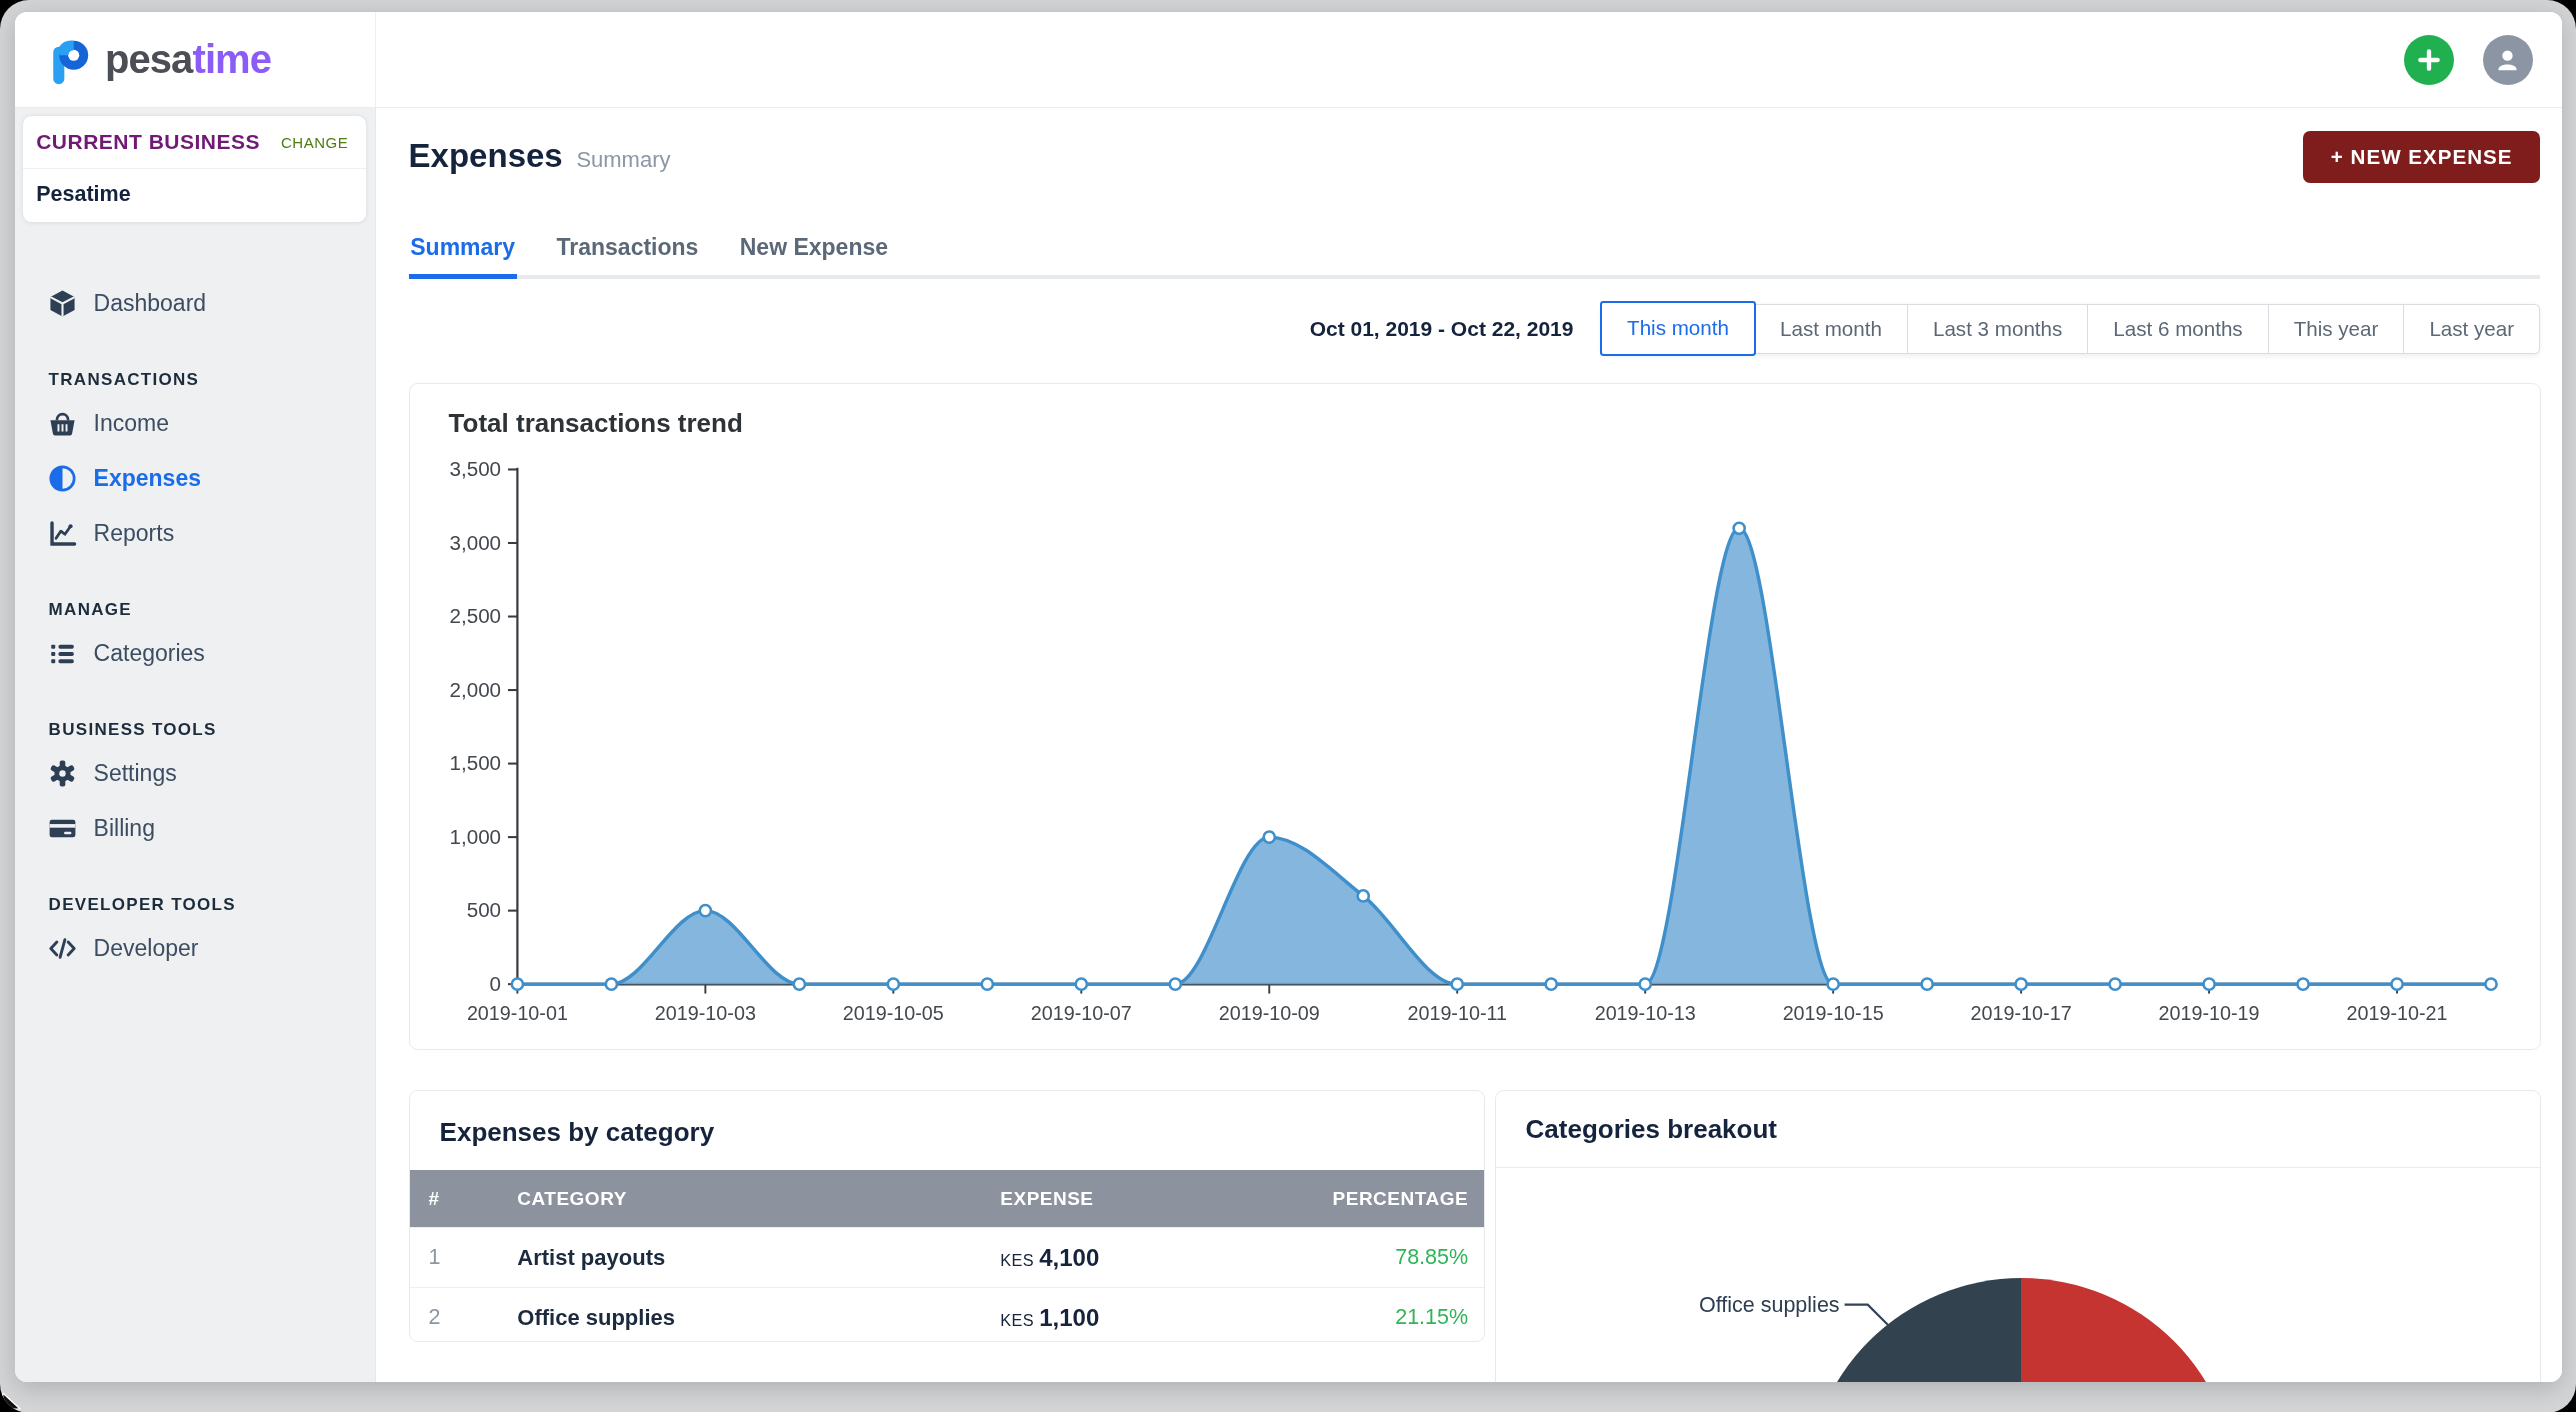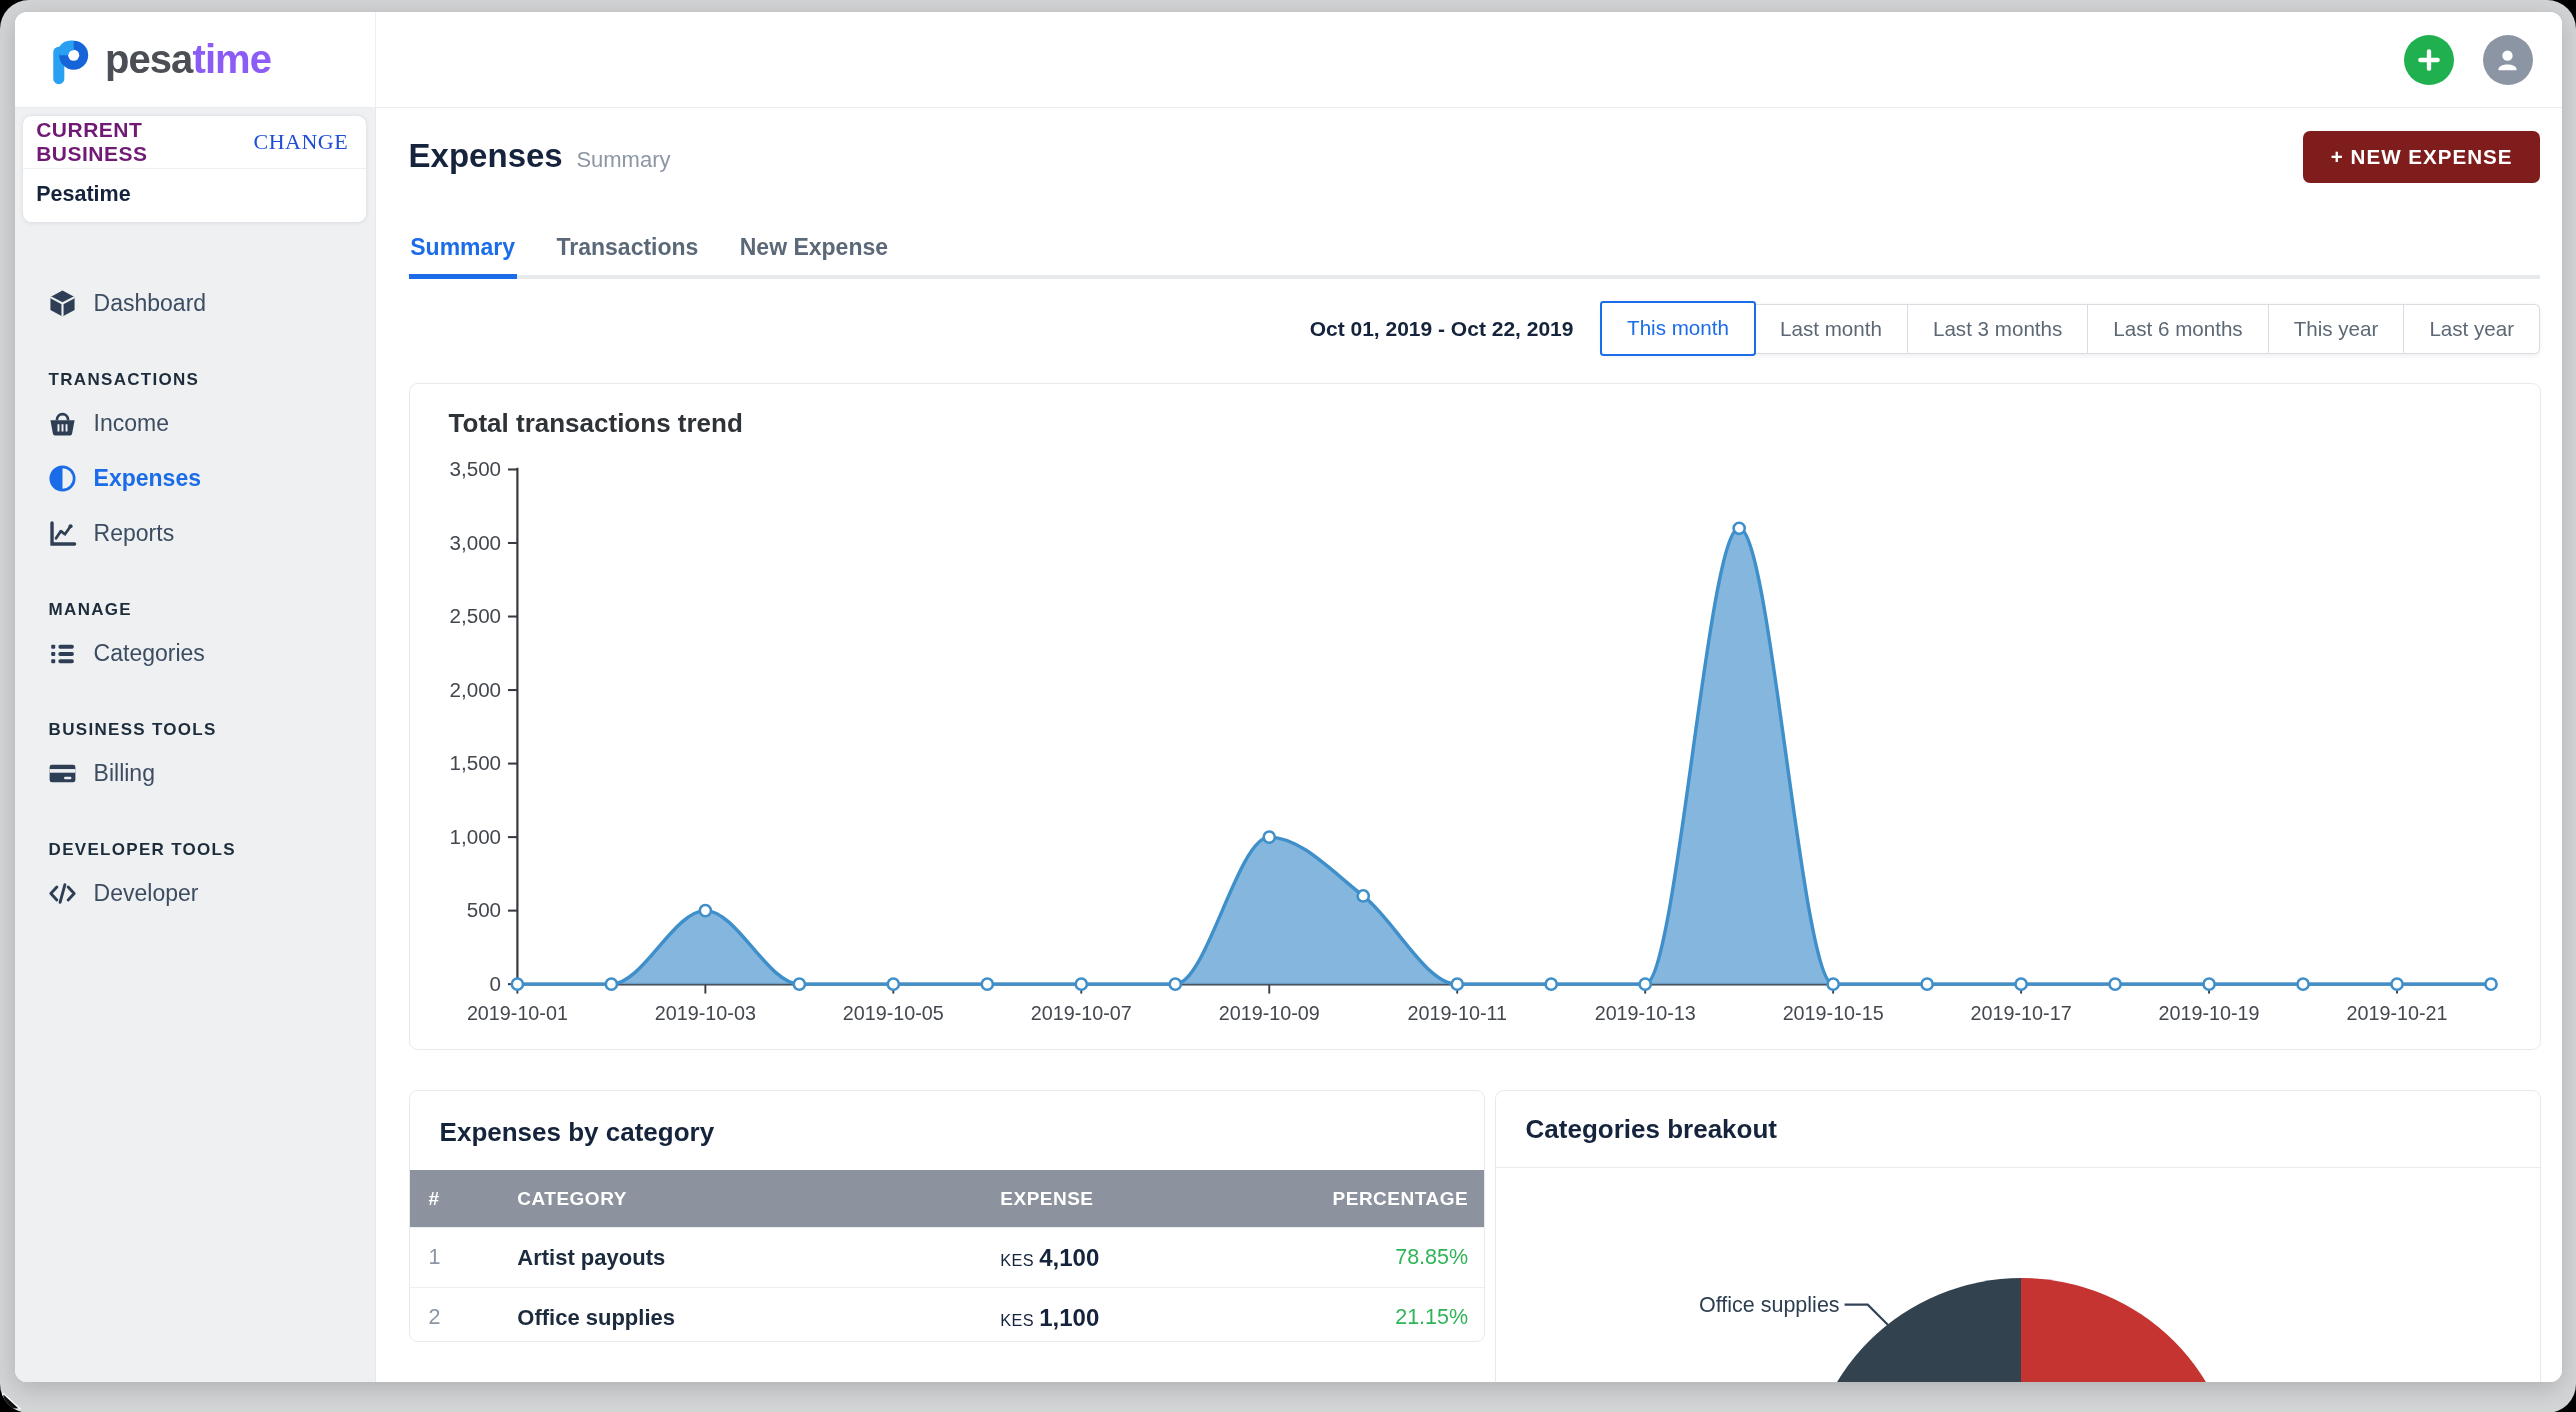--- a/index.html
+++ b/index.html
@@ -15,21 +15,21 @@
   .topbar-actions{position:absolute;right:29px;top:0;height:95px;display:flex;align-items:center;gap:29px;}
   .round-btn{width:50px;height:50px;border-radius:50%;border:none;display:flex;align-items:center;justify-content:center;cursor:pointer;padding:0;}
   .add-btn{background:#21b04f;}
   .avatar-btn{background:#8c95a3;}
 
   
   .sidebar{position:absolute;left:0;top:95px;width:361px;bottom:0;background:#eef0f2;border-right:1.7px solid #e6e9ec;box-sizing:border-box;}
   .biz-card{position:absolute;left:8.6px;top:9.4px;width:343px;height:106px;background:#fff;border-radius:8.6px;box-shadow:0 0.9px 4.3px rgba(27,43,65,.10);box-sizing:border-box;}
   .biz-row1{height:53px;border-bottom:1.7px solid #eef0f3;display:flex;align-items:center;justify-content:space-between;padding:0 18px 0 13px;box-sizing:border-box;}
   .biz-label{font-size:21px;font-weight:bold;color:#701a75;letter-spacing:0.5px;}
-  .biz-change{font-size:22px;color:#1d4ed8;letter-spacing:0.5px;text-decoration:none;cursor:pointer;font-family:Liberation Serif, serif;}
+  .biz-change{font-size:15px;color:#4d7c0f;letter-spacing:0.5px;text-decoration:none;cursor:pointer;}
   .biz-name{font-size:21.5px;font-weight:bold;color:#15243c;padding:13px 0 0 13px;}
   .side-nav{position:absolute;left:0;right:1.7px;top:116px;bottom:0;padding-top:53px;overflow:hidden;}
   .nav-header{height:19px;margin:39px 0 6.9px 34px;font-size:17px;font-weight:bold;color:#1d2c3b;letter-spacing:1.3px;}
   .nav-item{height:55px;display:flex;align-items:center;padding-left:33px;font-size:23px;color:#3c4c61;cursor:pointer;}
   .nav-item .ic{width:29px;height:29px;margin-right:17px;flex:none;display:flex;align-items:center;justify-content:center;color:#2e3f55;}
   .nav-item.active{color:#1b6ce8;font-weight:bold;}
   .nav-item.active .ic{color:#1b6ce8;}
 
   
   .main{position:absolute;left:361px;top:95px;right:0;bottom:0;background:#fff;}
@@ -169,20 +169,34 @@
                     <rect x="4" y="16" width="5" height="5" rx="1"></rect>
                     <rect x="13" y="16" width="19" height="5" rx="2"></rect>
                     <rect x="4" y="25" width="5" height="5" rx="1"></rect>
                     <rect x="13" y="25" width="19" height="5" rx="2"></rect>
                   </g>
                 </svg>
               </span>
               <span>Categories</span>
             </div>
             <div class="nav-header">BUSINESS TOOLS</div>
+            <div class="nav-item">
+              <span class="ic">
+                <svg width="29" height="29" viewBox="0 0 36 36">
+                  <g fill="currentColor">
+                    <rect x="14.5" y="2" width="7" height="32" rx="2.5"></rect>
+                    <rect x="14.5" y="2" width="7" height="32" rx="2.5" transform="rotate(60 18 18)"></rect>
+                    <rect x="14.5" y="2" width="7" height="32" rx="2.5" transform="rotate(120 18 18)"></rect>
+                    <circle cx="18" cy="18" r="10"></circle>
+                  </g>
+                  <circle cx="18" cy="18" r="4" fill="#eef0f2"></circle>
+                </svg>
+              </span>
+              <span>Settings</span>
+            </div>
             <div class="nav-item">
               <span class="ic">
                 <svg width="29" height="29" viewBox="0 0 36 36">
                   <rect x="2" y="7" width="32" height="22" rx="3" fill="currentColor"></rect>
                   <rect x="2" y="12.5" width="32" height="4.5" fill="#eef0f2"></rect>
                   <rect x="20" y="22" width="9" height="3.2" rx="1.2" fill="#eef0f2"></rect>
                 </svg>
               </span>
               <span>Billing</span>
             </div>

